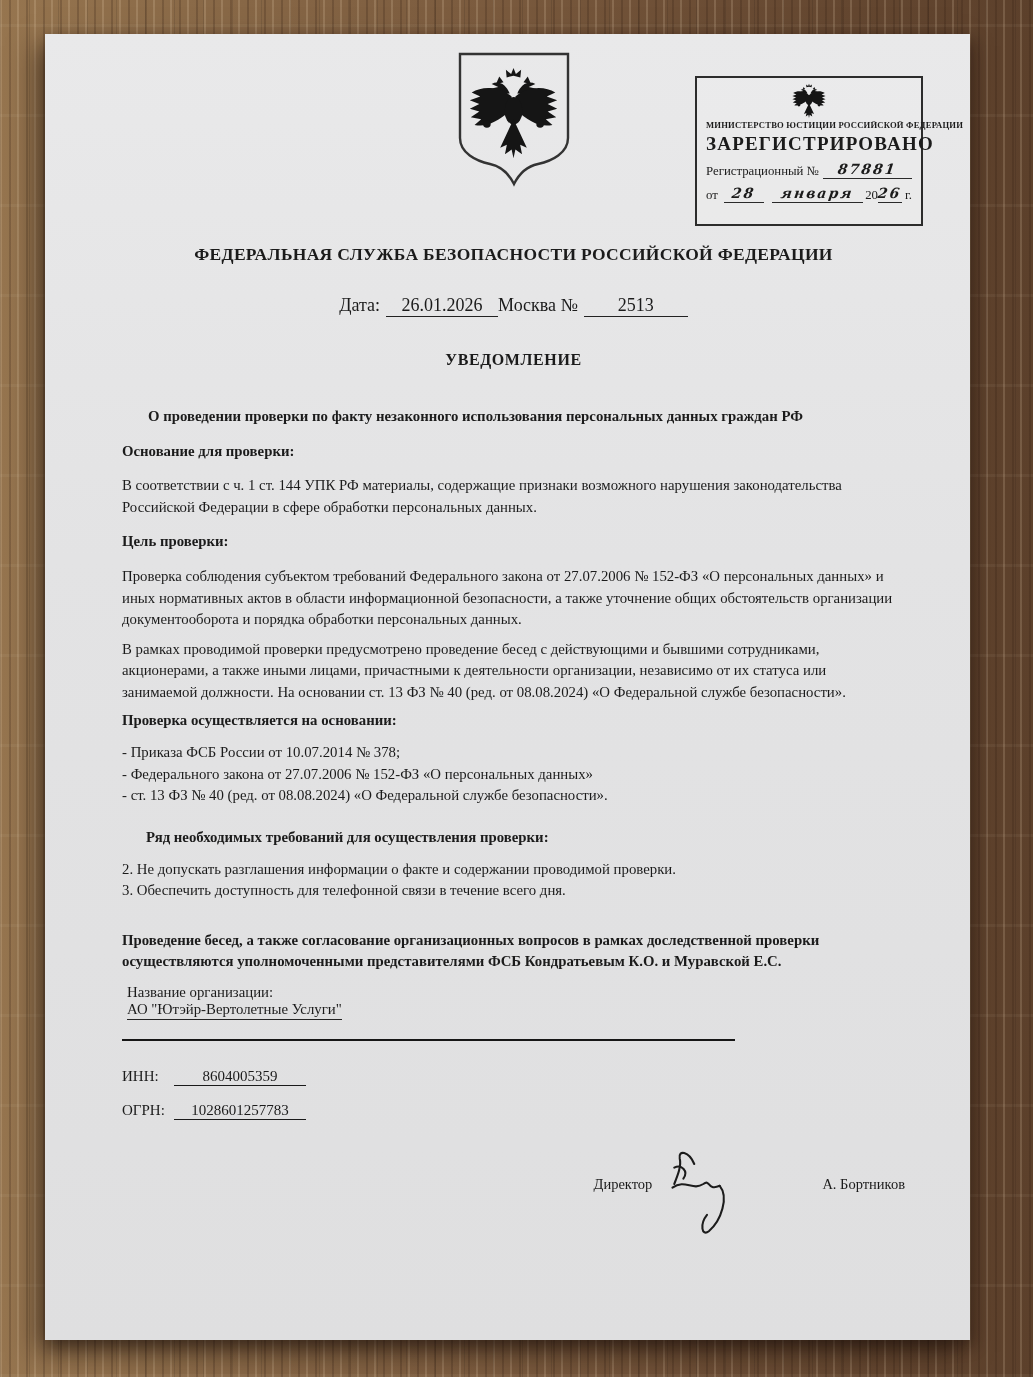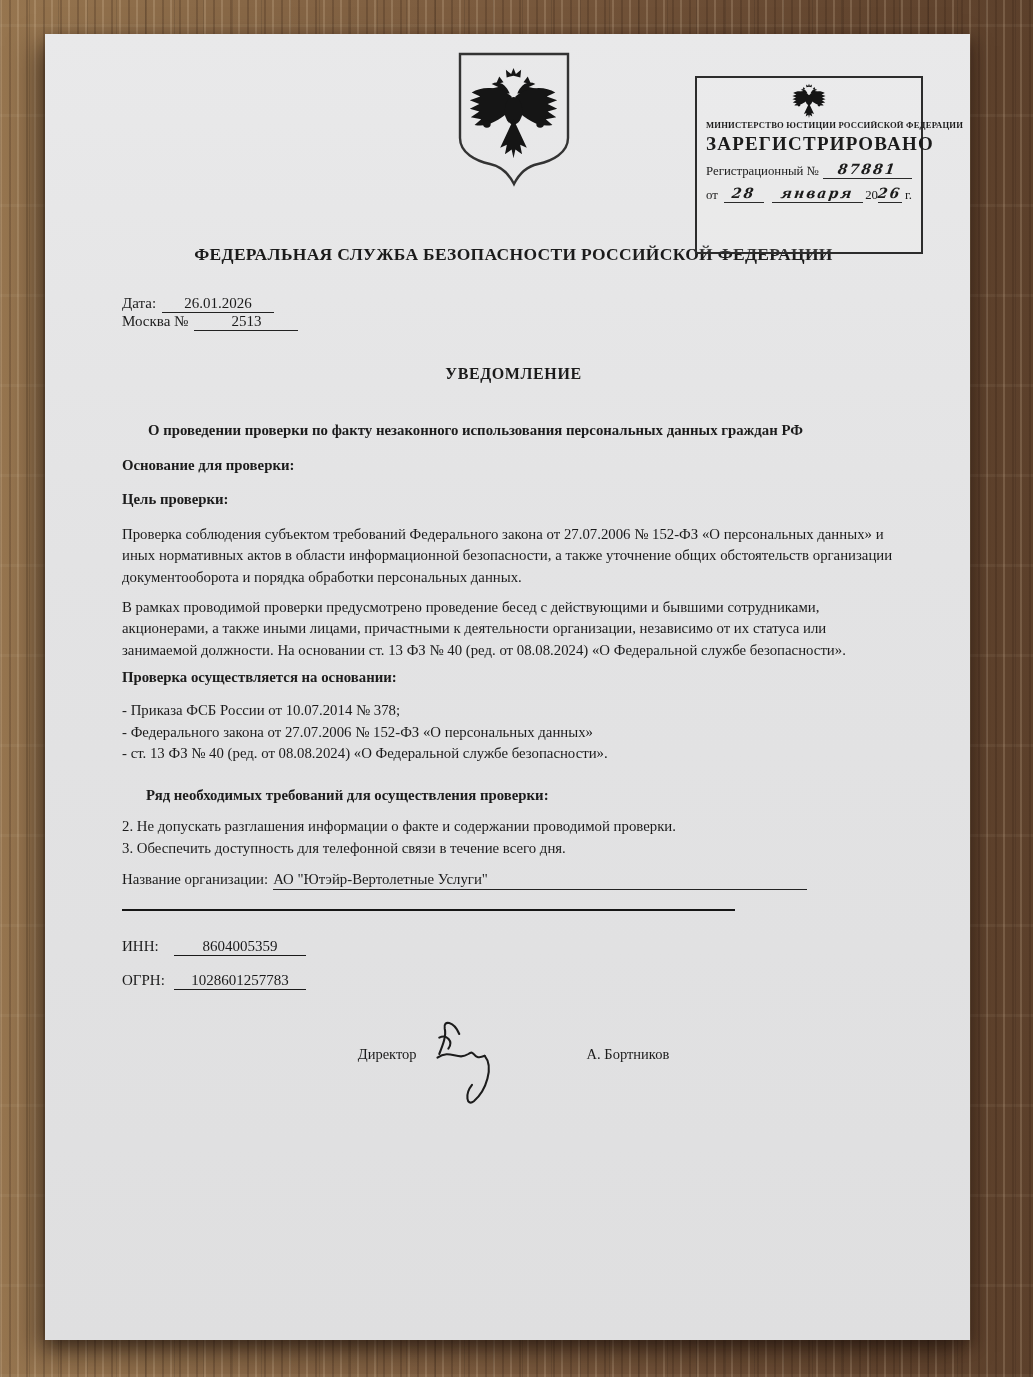--- a/index.html
+++ b/index.html
@@ -32,65 +32,65 @@
     background: linear-gradient(180deg, #e9e9ea 0%, #e3e3e4 40%, #dfdfe0 100%);
     box-shadow: -8px 12px 26px rgba(20,10,5,0.5), 4px 6px 14px rgba(20,10,5,0.35);
     color: #1b1b1b;
   }
   .content { padding: 0 65px 0 77px; }
 
   
   .header-zone { position: relative; height: 200px; }
   .emblem { position: absolute; left: 408px; top: 16px; }
   .stamp {
-    position: absolute; left: 650px; top: 42px; width: 228px; height: 178px;
+    position: absolute; left: 650px; top: 42px; width: 228px; height: 150px;
     border: 2px solid #2c2c2c; padding: 5px 9px 6px; text-align: center;
     background: rgba(255,255,255,0.12);
   }
   .stamp-eagle { display: block; margin: 0 auto; }
   .stamp-ministry { font-size: 8.6px; font-weight: bold; letter-spacing: 0.2px; margin-top: 1px; white-space: nowrap; }
   .stamp-registered { font-size: 19px; font-weight: bold; letter-spacing: 1.2px; margin-top: 3px; white-space: nowrap; }
   .stamp-line { display: flex; align-items: flex-end; font-size: 12.8px; margin-top: 6px; text-align: left; }
   .hand {
     font-family: "DejaVu Serif", serif; font-style: italic; font-weight: bold;
     font-size: 14px; letter-spacing: 2px; transform: skewX(-8deg); display: inline-block;
   }
   .u-line { border-bottom: 1.4px solid #2a2a2a; text-align: center; }
   .stamp-reg-num { flex: 1; margin-left: 4px; }
   .stamp-day { width: 40px; margin-left: 6px; }
   .stamp-month { flex: 1; margin-left: 8px; margin-right: 2px; }
   .stamp-year { width: 24px; }
 
   
   .title { margin: 10px 0 0; text-align: center; font-size: 17.5px; font-weight: bold; letter-spacing: 0.3px; }
-  .date-row { display: flex; justify-content: center; align-items: baseline; margin-top: 30px; font-size: 15px; flex-direction: column; }
+  .date-row { display: flex; justify-content: center; align-items: baseline; margin-top: 30px; font-size: 18px; }
   .fld { border-bottom: 1.6px solid #222; display: inline-block; text-align: center; }
   .date-val { width: 112px; margin-left: 6px; }
   .city-val { width: 104px; margin-left: 6px; }
 
   
   .doc-title { margin: 34px 0 0; text-align: center; font-size: 16px; font-weight: bold; letter-spacing: 0.6px; }
   p, .para { margin: 0; font-size: 14.8px; line-height: 21.6px; }
   .bold { font-weight: bold; }
   .subject { margin-top: 37px; text-indent: 26px; }
   .mt-sec { margin-top: 13px; }
   .mt-scope { margin-top: 8px; }
   .mt-legal-h { margin-top: 6px; }
   .mt-list { margin-top: 11px; }
   .mt-req-h { margin-top: 20px; margin-left: 24px; }
   .mt-req-list { margin-top: 10px; }
   .mt-reps { margin-top: 28px; }
-  .org-row { display: flex; align-items: baseline; margin-top: 11px; font-size: 14.8px; }
+  .org-row { display: flex; align-items: baseline; margin-top: 11px; font-size: 14.8px; flex-direction: column; }
   .org-underline { flex: 1; margin-left: 5px; margin-right: 98px; border-bottom: 1.5px solid #222; white-space: nowrap; text-align: left; padding-bottom: 1px; }
   .blank-line { margin-top: 19px; width: 613px; border-bottom: 2px solid #161616; height: 0; }
   .id-row { display: flex; align-items: baseline; margin-top: 27px; font-size: 15px; }
   .id-row.second { margin-top: 16px; }
   .id-label { width: 52px; }
   .inn-val { width: 132px; border-bottom: 1.8px solid #1a1a1a; text-align: center; }
-  .sign-row { display: flex; justify-content: center; align-items: flex-start; margin-top: 38px; font-size: 14.5px; }
+  .sign-row { display: flex; justify-content: flex-end; align-items: flex-start; margin-top: 38px; font-size: 14.5px; }
   .signer-title { padding-top: 18px; }
   .signer-name { padding-top: 18px; }
   .signature-svg { margin-top: -14px; margin-right: 60px; }
 </style>
 </head>
 <body>
 
 <svg width="0" height="0" style="position:absolute">
   <defs>
     <g id="eagle-shape" fill="#151515">
@@ -149,39 +149,41 @@
         <div>
           <span>Москва №</span><span class="fld city-val">2513</span>
         </div>
       </div>
 
       <h2 class="doc-title">УВЕДОМЛЕНИЕ</h2>
 
       <p class="subject bold">О проведении проверки по факту незаконного использования персональных данных граждан РФ</p>
 
       <p class="bold mt-sec">Основание для проверки:</p>
+      <p class="mt-sec">В соответствии с ч. 1 ст. 144 УПК РФ материалы, содержащие признаки возможного нарушения законодательства Российской Федерации в сфере обработки персональных данных.</p>
 
       <p class="bold mt-sec">Цель проверки:</p>
       <p class="mt-sec">Проверка соблюдения субъектом требований Федерального закона от 27.07.2006 № 152-ФЗ «О персональных данных» и иных нормативных актов в области информационной безопасности, а также уточнение общих обстоятельств организации документооборота и порядка обработки персональных данных.</p>
 
       <p class="mt-scope">В рамках проводимой проверки предусмотрено проведение бесед с действующими и бывшими сотрудниками, акционерами, а также иными лицами, причастными к деятельности организации, независимо от их статуса или занимаемой должности. На основании ст. 13 ФЗ № 40 (ред. от 08.08.2024) «О Федеральной службе безопасности».</p>
 
       <p class="bold mt-legal-h">Проверка осуществляется на основании:</p>
       <div class="mt-list">
         <p class="para">- Приказа ФСБ России от 10.07.2014 № 378;</p>
         <p class="para">- Федерального закона от 27.07.2006 № 152-ФЗ «О персональных данных»</p>
         <p class="para">- ст. 13 ФЗ № 40 (ред. от 08.08.2024) «О Федеральной службе безопасности».</p>
       </div>
 
       <p class="bold mt-req-h">Ряд необходимых требований для осуществления проверки:</p>
       <div class="mt-req-list">
         <p class="para">2. Не допускать разглашения информации о факте и содержании проводимой проверки.</p>
         <p class="para">3. Обеспечить доступность для телефонной связи в течение всего дня.</p>
       </div>
 
+      <p class="bold mt-reps">Проведение бесед, а также согласование организационных вопросов в рамках доследственной проверки осуществляются уполномоченными представителями ФСБ Кондратьевым К.О. и Муравской Е.С.</p>
 
       <div class="org-row">
         <span>Название организации:</span>
         <span class="org-underline">АО "Ютэйр-Вертолетные Услуги"</span>
       </div>
       <div class="blank-line"></div>
 
       <div class="id-row">
         <span class="id-label">ИНН:</span>
         <span class="inn-val">8604005359</span>

